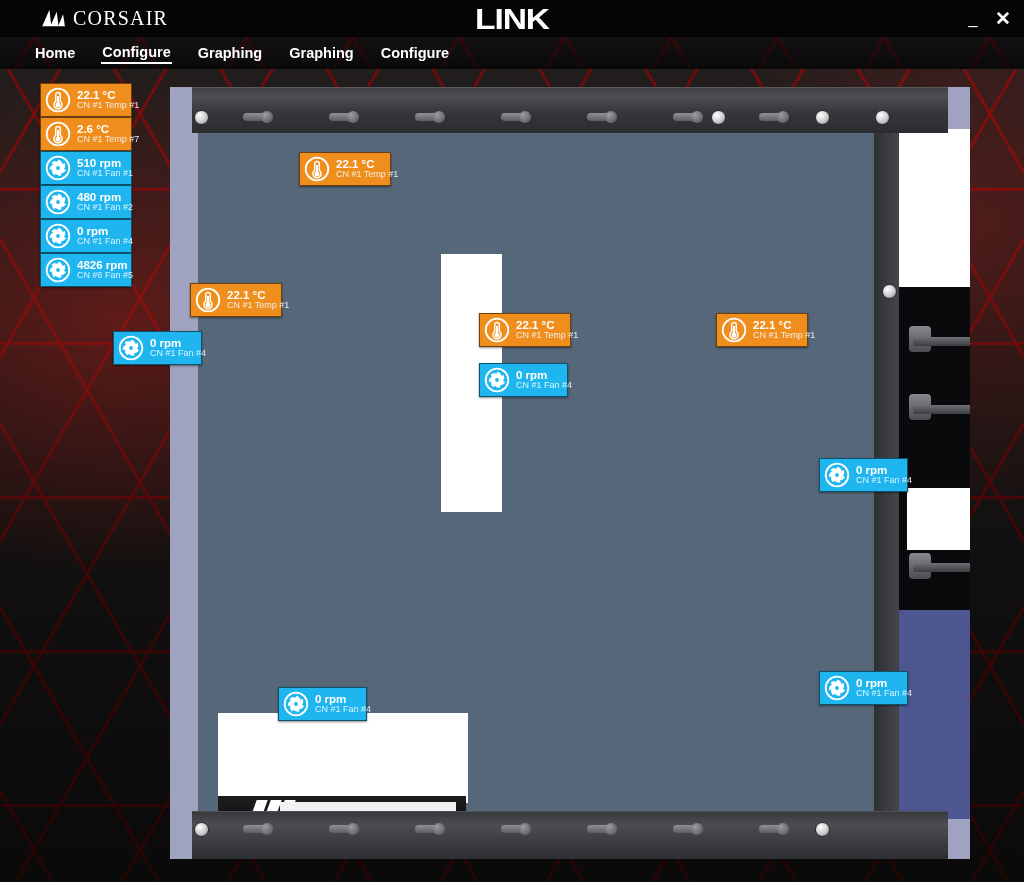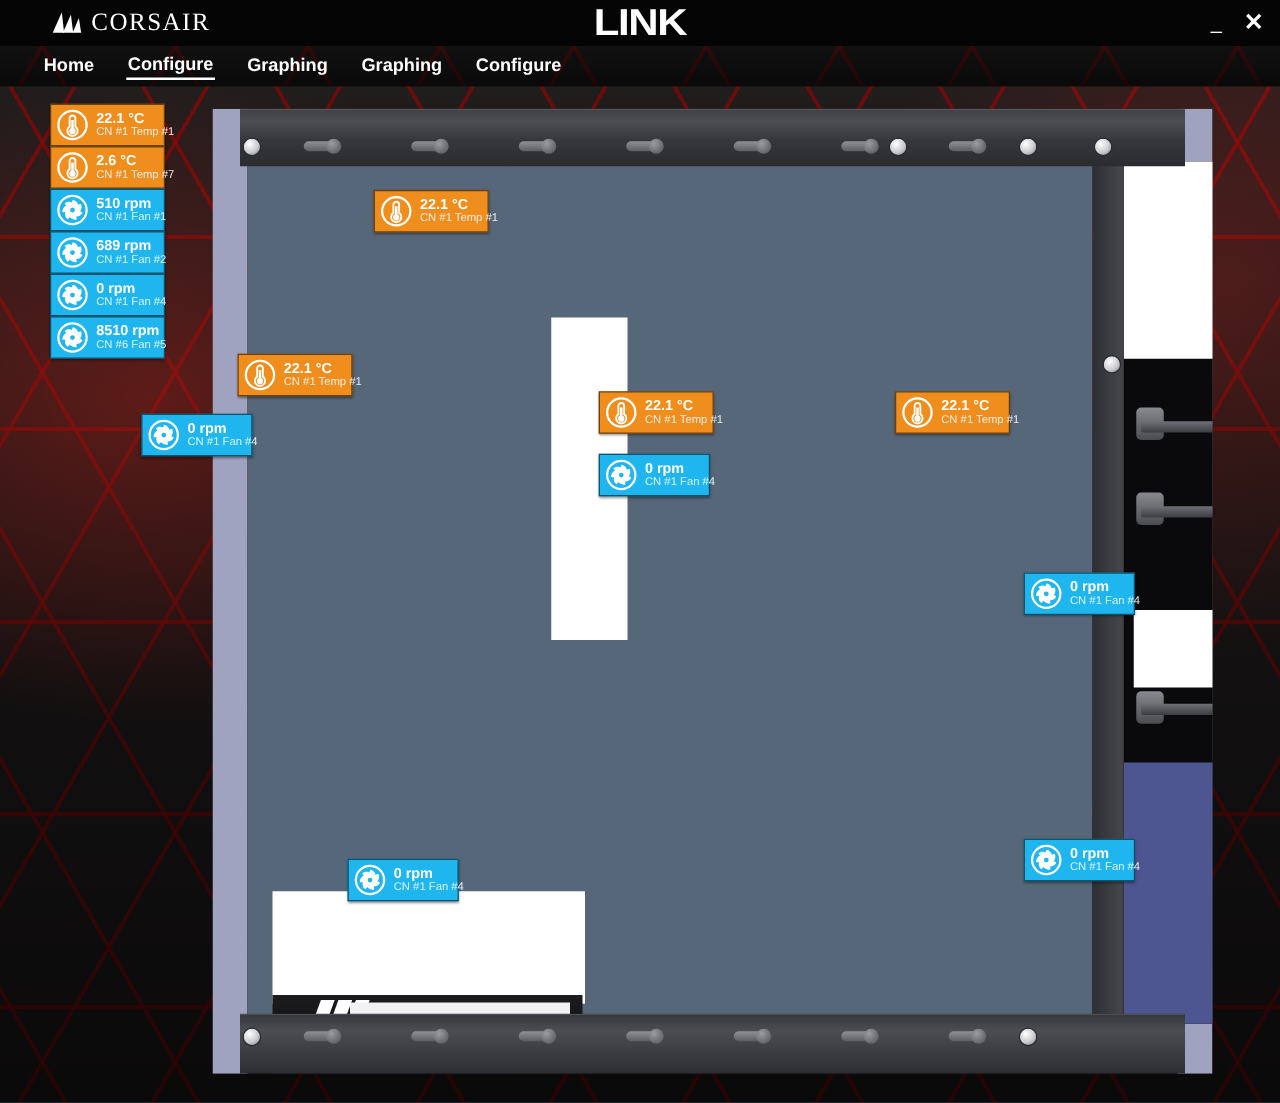--- a/index.html
+++ b/index.html
@@ -365,21 +365,21 @@
           <path transform="rotate(51.42857142857143 13 13)" d="M13 13 C 14.6 10.6 17.2 8.6 19.6 8.0 C 20.9 10.2 20.2 13.2 18.2 14.7 C 16.5 15.9 14.4 15.3 13 13 Z" fill="#fff"></path>
           <path transform="rotate(102.85714285714286 13 13)" d="M13 13 C 14.6 10.6 17.2 8.6 19.6 8.0 C 20.9 10.2 20.2 13.2 18.2 14.7 C 16.5 15.9 14.4 15.3 13 13 Z" fill="#fff"></path>
           <path transform="rotate(154.28571428571428 13 13)" d="M13 13 C 14.6 10.6 17.2 8.6 19.6 8.0 C 20.9 10.2 20.2 13.2 18.2 14.7 C 16.5 15.9 14.4 15.3 13 13 Z" fill="#fff"></path>
           <path transform="rotate(205.71428571428572 13 13)" d="M13 13 C 14.6 10.6 17.2 8.6 19.6 8.0 C 20.9 10.2 20.2 13.2 18.2 14.7 C 16.5 15.9 14.4 15.3 13 13 Z" fill="#fff"></path>
           <path transform="rotate(257.14285714285717 13 13)" d="M13 13 C 14.6 10.6 17.2 8.6 19.6 8.0 C 20.9 10.2 20.2 13.2 18.2 14.7 C 16.5 15.9 14.4 15.3 13 13 Z" fill="#fff"></path>
           <path transform="rotate(308.57142857142856 13 13)" d="M13 13 C 14.6 10.6 17.2 8.6 19.6 8.0 C 20.9 10.2 20.2 13.2 18.2 14.7 C 16.5 15.9 14.4 15.3 13 13 Z" fill="#fff"></path>
           <circle cx="13" cy="13" r="3.1" fill="#fff"></circle>
           <circle cx="13" cy="13" r="1.9" fill="#1fb6f0"></circle>
         </svg></div>
       <div class="chip-txt">
-        <div class="chip-val">689 rpm</div>
+        <div class="chip-val">480 rpm</div>
         <div class="chip-sub">CN #1 Fan #2</div>
       </div>
     </div>
     <div class="chip fan">
       <div class="chip-icon"><svg viewBox="0 0 26 26">
           <circle cx="13" cy="13" r="11.3" fill="none" stroke="#fff" stroke-width="1.8"></circle>
           <path transform="rotate(0 13 13)" d="M13 13 C 14.6 10.6 17.2 8.6 19.6 8.0 C 20.9 10.2 20.2 13.2 18.2 14.7 C 16.5 15.9 14.4 15.3 13 13 Z" fill="#fff"></path>
           <path transform="rotate(51.42857142857143 13 13)" d="M13 13 C 14.6 10.6 17.2 8.6 19.6 8.0 C 20.9 10.2 20.2 13.2 18.2 14.7 C 16.5 15.9 14.4 15.3 13 13 Z" fill="#fff"></path>
           <path transform="rotate(102.85714285714286 13 13)" d="M13 13 C 14.6 10.6 17.2 8.6 19.6 8.0 C 20.9 10.2 20.2 13.2 18.2 14.7 C 16.5 15.9 14.4 15.3 13 13 Z" fill="#fff"></path>
           <path transform="rotate(154.28571428571428 13 13)" d="M13 13 C 14.6 10.6 17.2 8.6 19.6 8.0 C 20.9 10.2 20.2 13.2 18.2 14.7 C 16.5 15.9 14.4 15.3 13 13 Z" fill="#fff"></path>
@@ -401,21 +401,21 @@
           <path transform="rotate(51.42857142857143 13 13)" d="M13 13 C 14.6 10.6 17.2 8.6 19.6 8.0 C 20.9 10.2 20.2 13.2 18.2 14.7 C 16.5 15.9 14.4 15.3 13 13 Z" fill="#fff"></path>
           <path transform="rotate(102.85714285714286 13 13)" d="M13 13 C 14.6 10.6 17.2 8.6 19.6 8.0 C 20.9 10.2 20.2 13.2 18.2 14.7 C 16.5 15.9 14.4 15.3 13 13 Z" fill="#fff"></path>
           <path transform="rotate(154.28571428571428 13 13)" d="M13 13 C 14.6 10.6 17.2 8.6 19.6 8.0 C 20.9 10.2 20.2 13.2 18.2 14.7 C 16.5 15.9 14.4 15.3 13 13 Z" fill="#fff"></path>
           <path transform="rotate(205.71428571428572 13 13)" d="M13 13 C 14.6 10.6 17.2 8.6 19.6 8.0 C 20.9 10.2 20.2 13.2 18.2 14.7 C 16.5 15.9 14.4 15.3 13 13 Z" fill="#fff"></path>
           <path transform="rotate(257.14285714285717 13 13)" d="M13 13 C 14.6 10.6 17.2 8.6 19.6 8.0 C 20.9 10.2 20.2 13.2 18.2 14.7 C 16.5 15.9 14.4 15.3 13 13 Z" fill="#fff"></path>
           <path transform="rotate(308.57142857142856 13 13)" d="M13 13 C 14.6 10.6 17.2 8.6 19.6 8.0 C 20.9 10.2 20.2 13.2 18.2 14.7 C 16.5 15.9 14.4 15.3 13 13 Z" fill="#fff"></path>
           <circle cx="13" cy="13" r="3.1" fill="#fff"></circle>
           <circle cx="13" cy="13" r="1.9" fill="#1fb6f0"></circle>
         </svg></div>
       <div class="chip-txt">
-        <div class="chip-val">8510 rpm</div>
+        <div class="chip-val">4826 rpm</div>
         <div class="chip-sub">CN #6 Fan #5</div>
       </div>
     </div>
   </div>
 
 <div id="placed-layer" style="position:absolute;left:0;top:0;width:1024px;height:882px;pointer-events:none;">
     <div class="chip fan" style="left: 113px; top: 331px; width: 89px; pointer-events: auto;">
       <div class="chip-icon"><svg viewBox="0 0 26 26">
           <circle cx="13" cy="13" r="11.3" fill="none" stroke="#fff" stroke-width="1.8"></circle>
           <path transform="rotate(0 13 13)" d="M13 13 C 14.6 10.6 17.2 8.6 19.6 8.0 C 20.9 10.2 20.2 13.2 18.2 14.7 C 16.5 15.9 14.4 15.3 13 13 Z" fill="#fff"></path>

